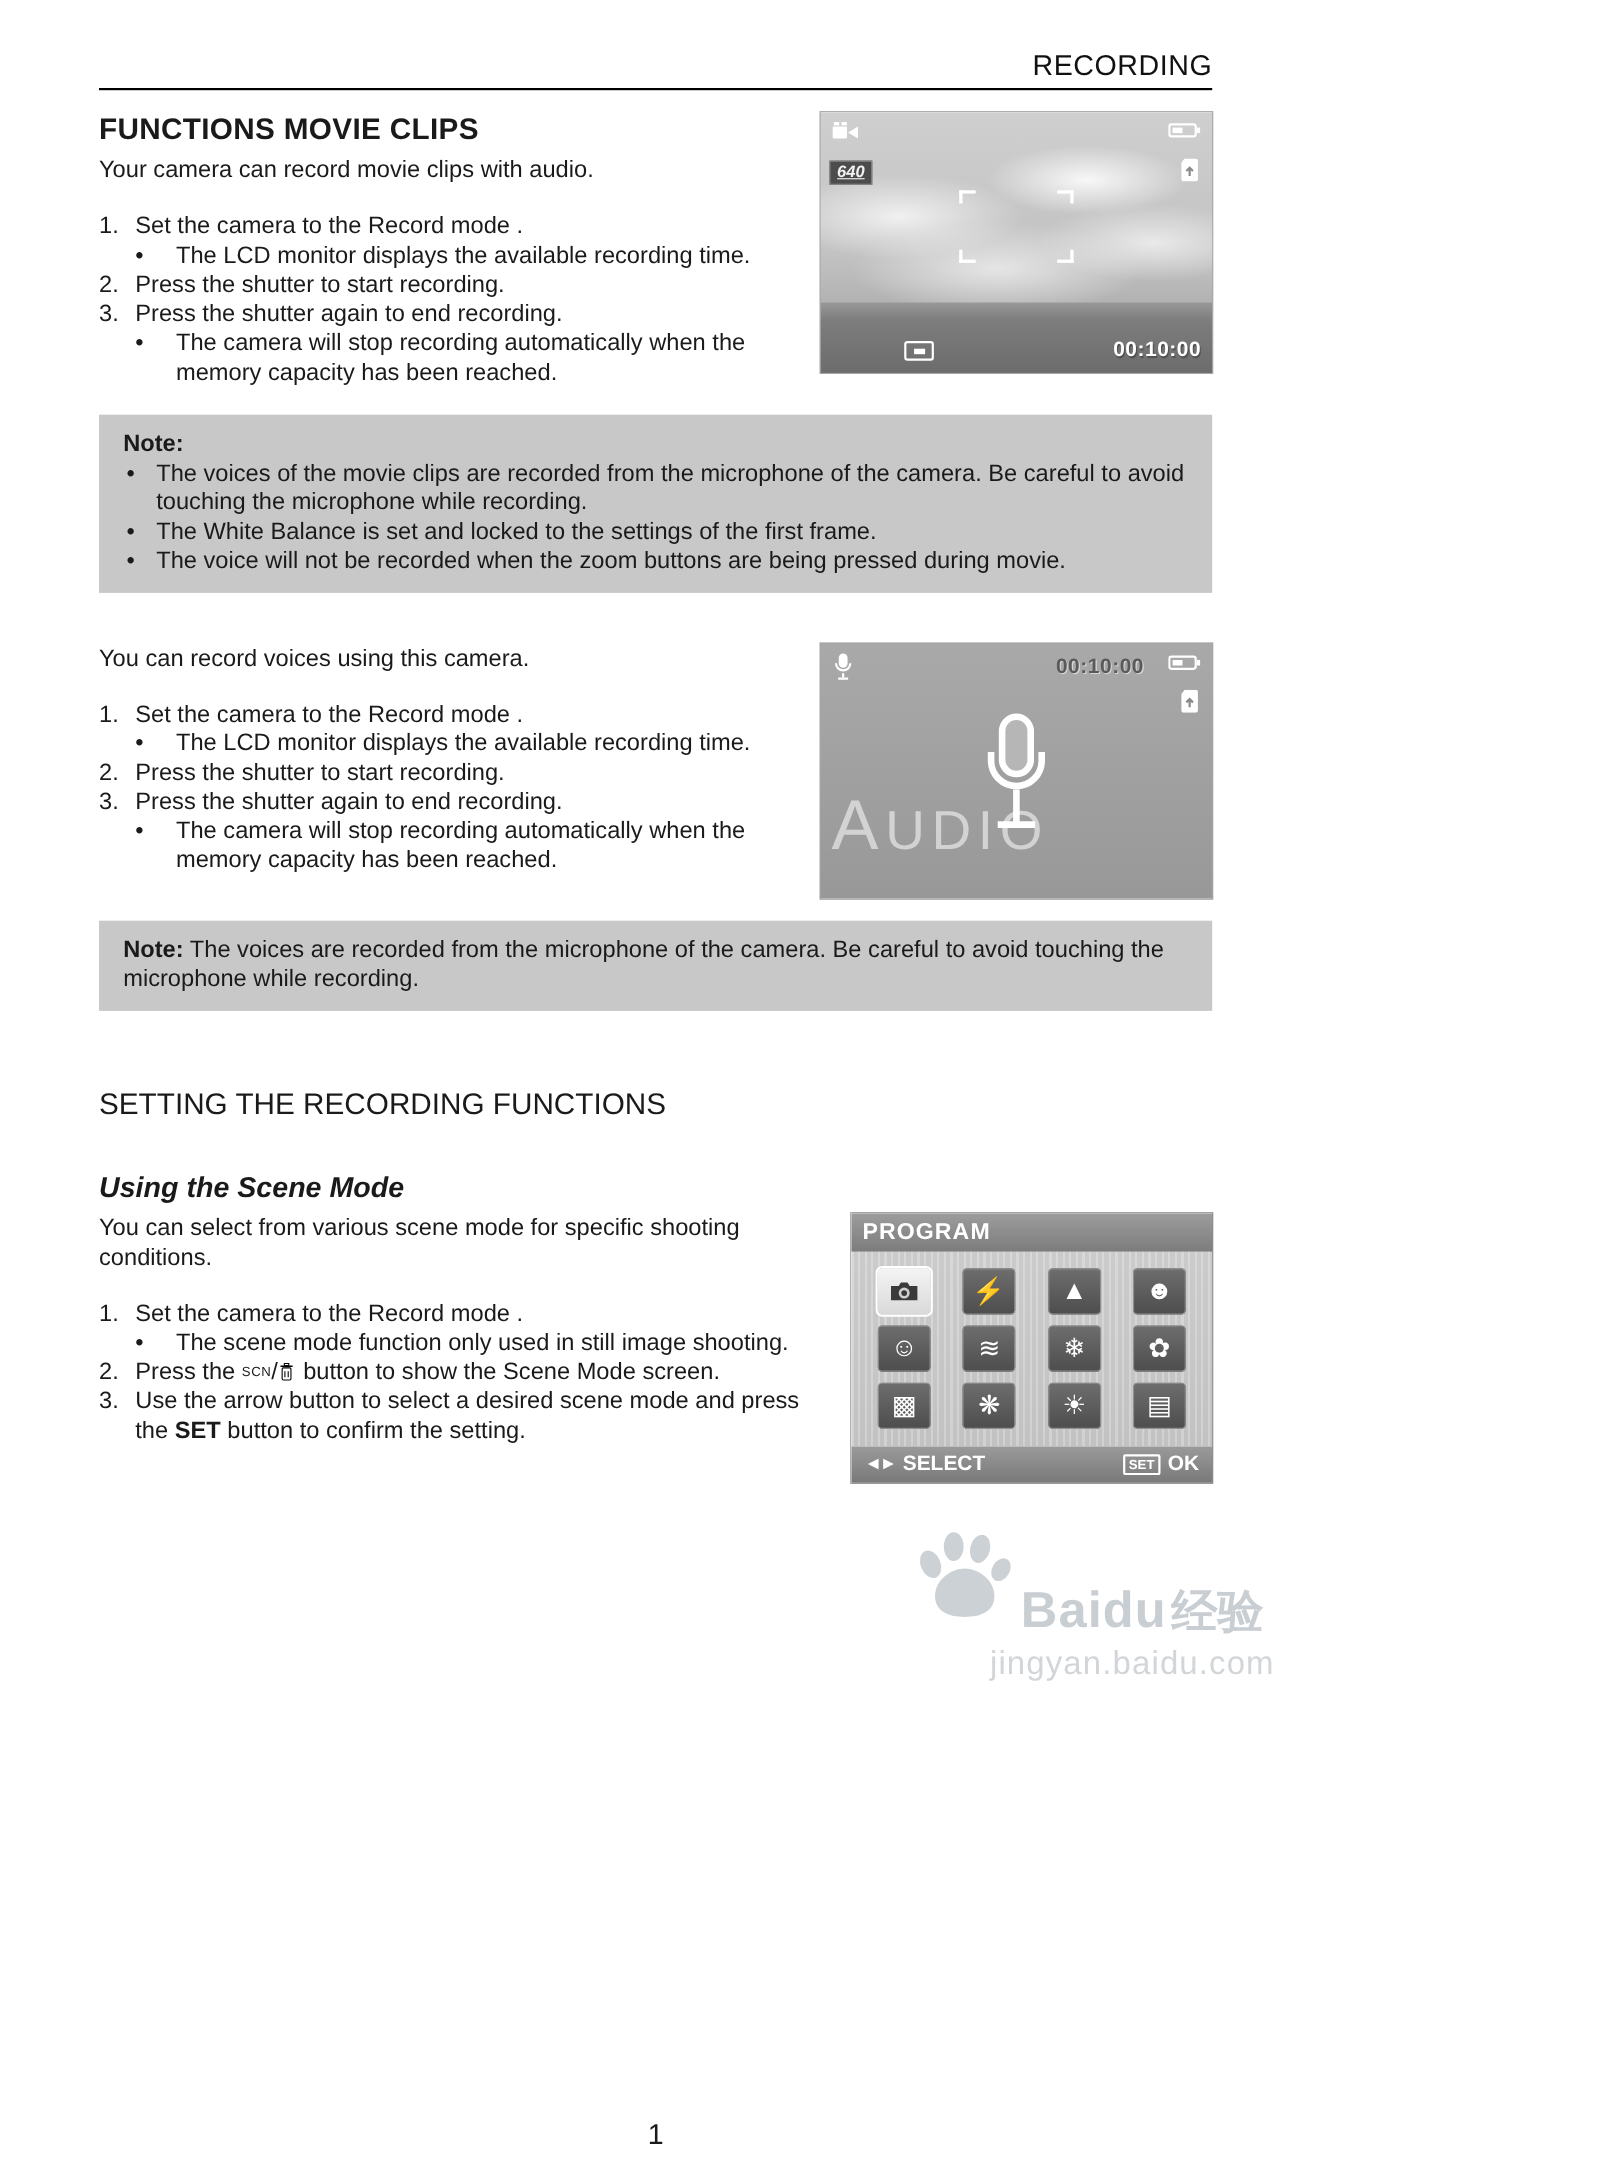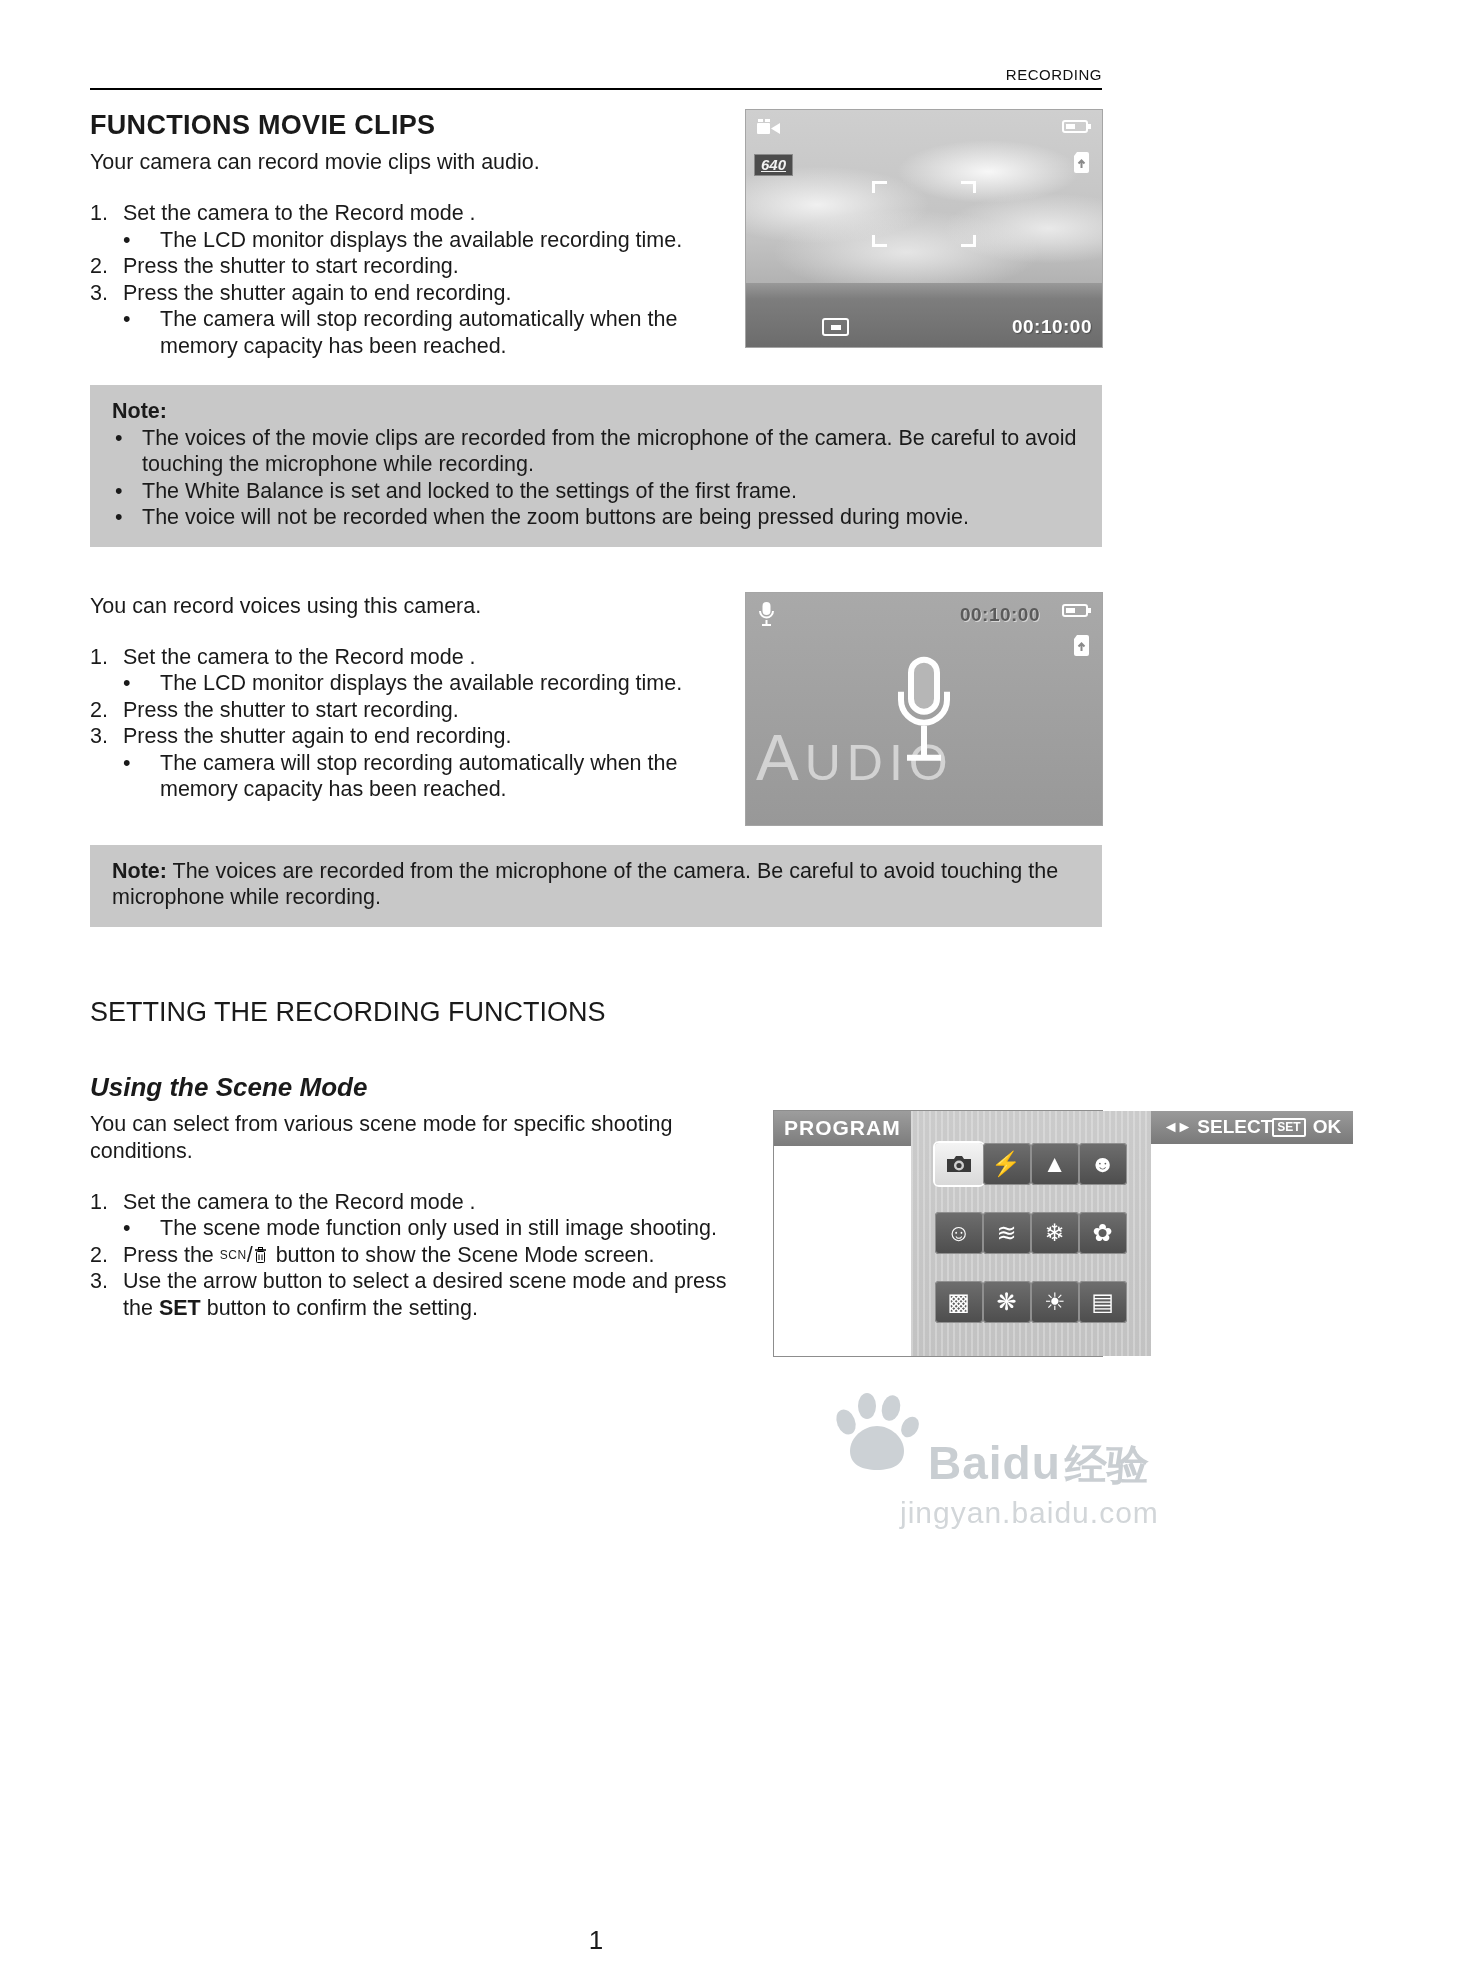--- a/index.html
+++ b/index.html
@@ -2,21 +2,21 @@
 <html><head>
 <meta charset="utf-8">
 <style>
   * { box-sizing: border-box; margin: 0; padding: 0; }
   html, body { background: #ffffff; }
   body { font-family: "Liberation Sans", sans-serif; color: #1a1a1a; }
   .page { position: relative; width: 1474px; height: 1984px; background: #fff; overflow: hidden; }
   .content { position: absolute; left: 90px; top: 0; width: 1012px; }
 
   
-  .doc-header { padding-top: 66px; text-align: right; font-size: 15px; letter-spacing: .5px; color: #111; }
+  .doc-header { padding-top: 44px; text-align: right; font-size: 26px; letter-spacing: .5px; color: #111; }
   .rule { border-top: 2px solid #000; margin-top: 5px; }
 
   
   .h1 { font-size: 27px; font-weight: 700; letter-spacing: .3px; margin-bottom: 8px; }
   .intro { font-size: 21.5px; line-height: 27px; }
   .steps { margin-top: 24px; }
   .step, .sub { display: flex; font-size: 21.5px; line-height: 26.5px; }
   .step .n { flex: none; width: 33px; }
   .step .t, .sub .t { flex: 1; }
   .sub { padding-left: 33px; }
@@ -77,21 +77,21 @@
     color: #5a5a5a; text-shadow: 1px 1px 0 rgba(255,255,255,.55); letter-spacing: .5px; }
   .ic-batt2 { position: absolute; top: 10px; right: 10px; line-height: 0; }
   .ic-sd2 { position: absolute; top: 42px; right: 12px; line-height: 0; }
   .audio-label { position: absolute; left: 10px; bottom: 30px; color: rgba(255,255,255,.55);
     letter-spacing: 6px; white-space: nowrap; }
   .audio-label .a1 { font-size: 64px; }
   .audio-label .a2 { font-size: 50px; }
   .big-mic { position: absolute; left: 50%; top: 50%; transform: translate(-50%, -46%); line-height: 0; }
 
   
-  .scene-screen { width: 328px; height: 245px; display: flex; flex-direction: row;
+  .scene-screen { width: 328px; height: 245px; display: flex; flex-direction: column;
     box-shadow: 0 0 0 1px #8d8d8d; justify-content: space-between; }
   .scene-title { height: 35px; flex: none; background: linear-gradient(180deg, #9d9d9d, #7c7c7c);
     color: #fff; font-size: 21px; font-weight: 700; letter-spacing: 1px; padding: 5px 10px; }
   .scene-grid { flex: 1; background:
       repeating-linear-gradient(90deg, rgba(255,255,255,.25) 0 2px, rgba(0,0,0,0) 2px 6px),
       linear-gradient(180deg, #cbcbcb, #c2c2c2);
     display: grid; grid-template-columns: repeat(4, 48px); grid-auto-rows: 42px;
     justify-content: space-between; align-content: space-evenly; padding: 6px 24px; }
   .tile { background: linear-gradient(180deg, #6e6e6e, #4d4d4d); color: #fff; border-radius: 4px;
     display: flex; align-items: center; justify-content: center; font-size: 24px;

